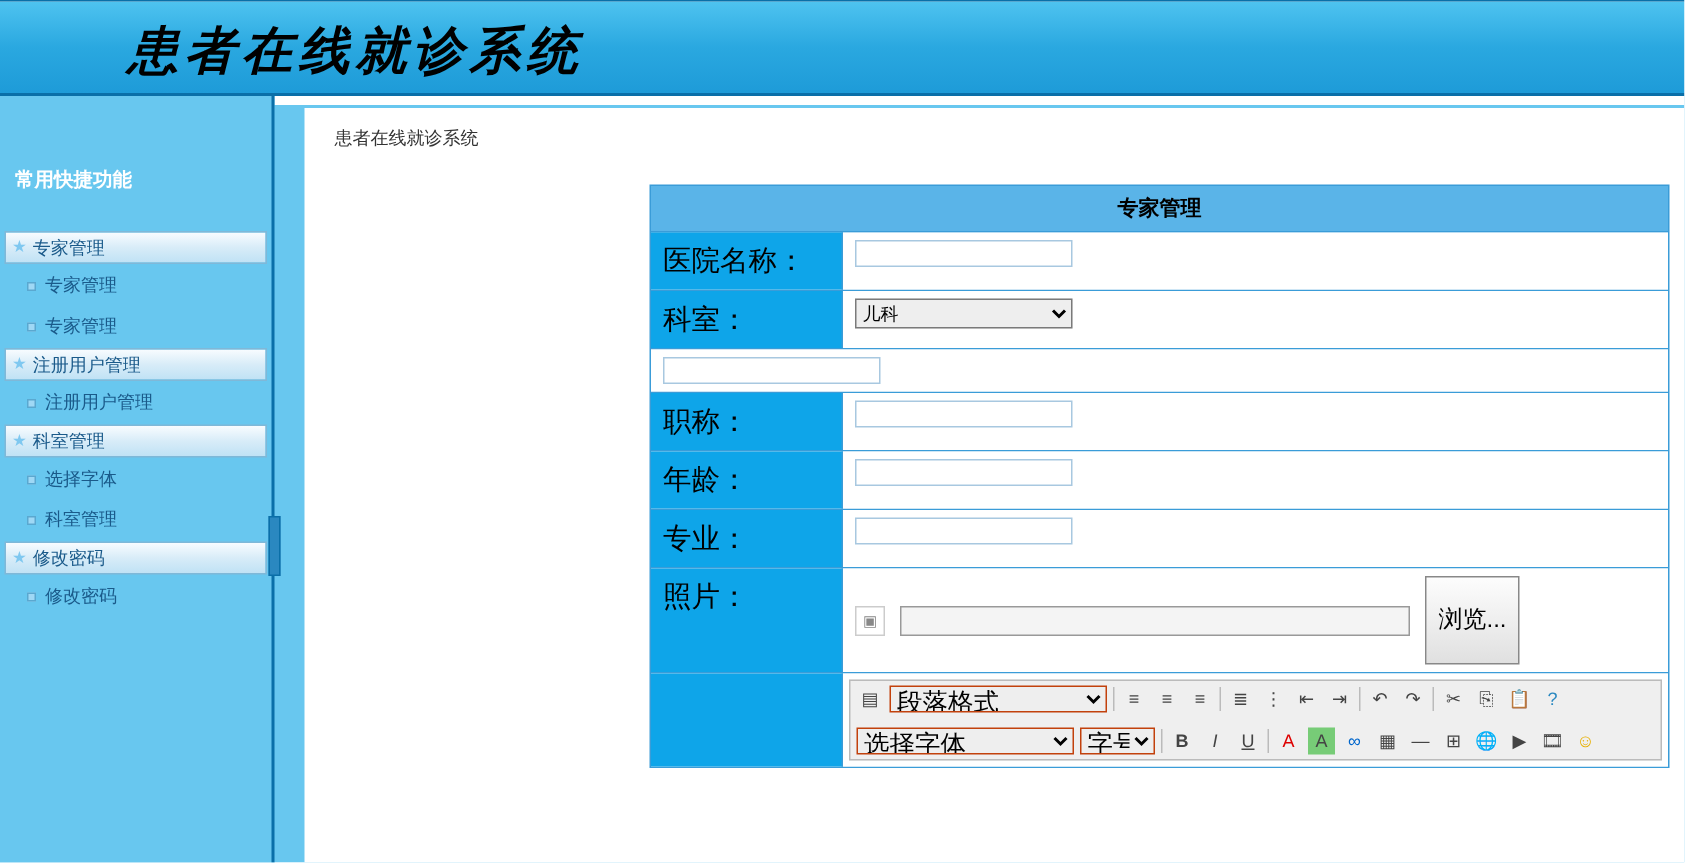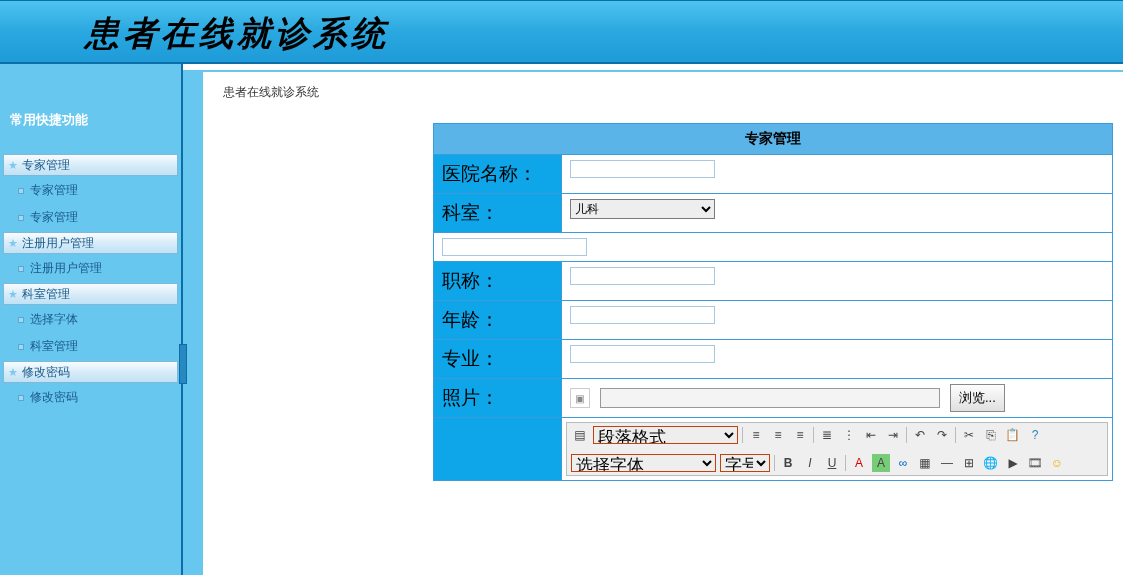--- a/index.html
+++ b/index.html
@@ -166,24 +166,24 @@
   font-size: 10px;
   color: #888;
 }
 .file-path {
   width: 340px;
   height: 20px;
   border: 1px solid #999;
   background: #f4f4f4;
 }
 .browse-btn {
-  padding: 4px 8px;
+  padding: 18px 8px;
   border: 1px solid #888;
   background: linear-gradient(to bottom, #fdfdfd, #e0e0e0);
-  font-size: 13px;
+  font-size: 16px;
   cursor: pointer;
 }
 .editor-row .form-field {
   padding: 4px;
 }
 .editor-toolbar {
   border: 1px solid #bbb;
   background: #efefef;
   padding: 3px 4px;
   display: flex;

